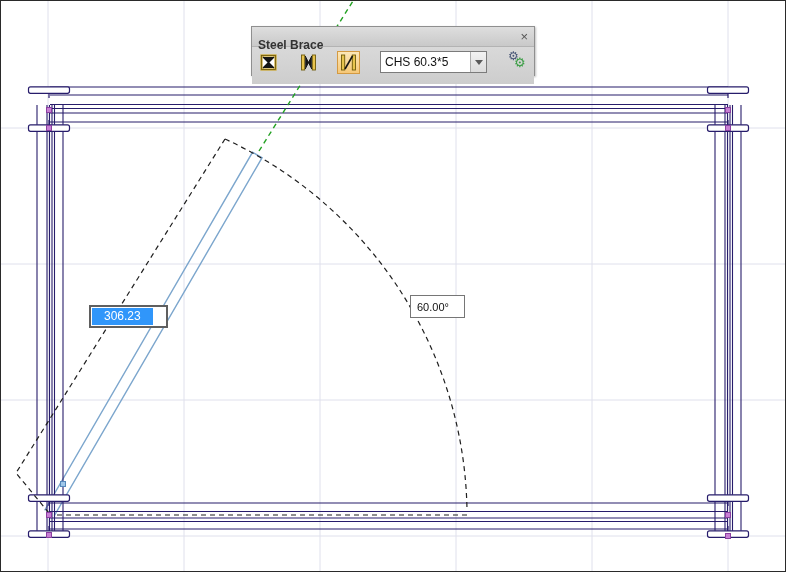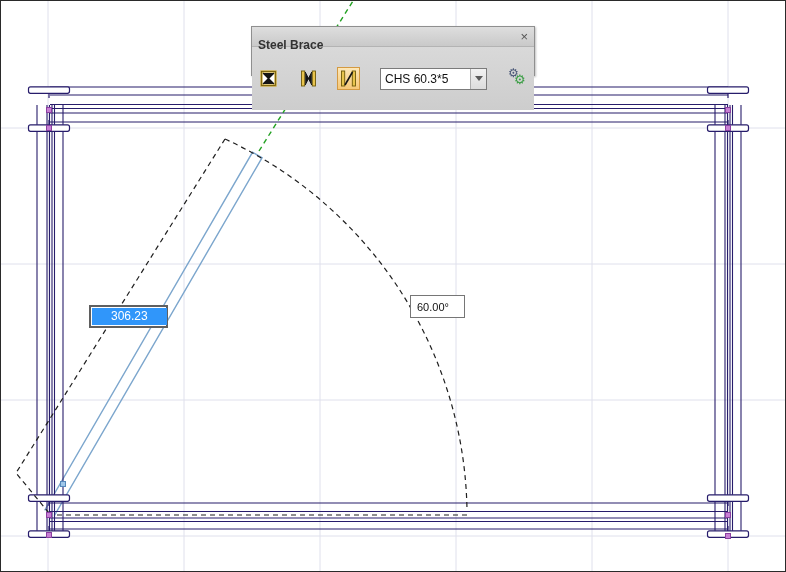--- a/index.html
+++ b/index.html
@@ -11,21 +11,21 @@
   .screen svg.canvas{position:absolute;left:0;top:0;}
 
   
   .dim-input{
     position:absolute;left:88px;top:304px;width:79px;height:23px;
     background:#ffffff;border:2px solid #5f5f5f;box-sizing:border-box;
     display:flex;align-items:center;padding-left:1px;
   }
   .dim-input .sel{
     background:#3096fa;color:#ffffff;font-size:12px;line-height:17px;
-    padding:0 19px;white-space:nowrap;
+    padding:0 12px;white-space:nowrap;
   }
   .angle-box{
     position:absolute;left:409px;top:294px;width:55px;height:23px;
     background:#ffffff;border:1px solid #767676;box-sizing:border-box;
     display:flex;align-items:center;padding-left:6px;
     font-size:11px;color:#111;
   }
 
   
   .palette{
@@ -34,21 +34,21 @@
     box-shadow:1px 1px 2px rgba(0,0,0,0.25);
   }
   .titlebar{
     height:19px;display:flex;align-items:center;justify-content:space-between;
     background:linear-gradient(#dedede,#c9c9c9);
     border-bottom:1px solid #b3b3b3;padding:0 6px;
   }
   .titlebar .title{font-size:12px;font-weight:bold;color:#333;margin-top:16px;}
   .titlebar .close{font-size:13px;color:#555;cursor:default;line-height:13px;}
   .pbody{
-    height:29px;display:flex;align-items:center;padding:17px 5px;gap:17px;
+    height:29px;display:flex;padding:4px 5px;gap:17px;
     background:linear-gradient(#d9d9d9,#cdcdcd);
   }
   .tool{
     width:23px;height:23px;padding:0;margin:0;
     background:transparent;border:1px solid transparent;box-sizing:border-box;
     display:flex;align-items:center;justify-content:center;
   }
   .tool.active{
     background:linear-gradient(#fde7b8,#f6c878);
     border:1px solid #d49a42;

